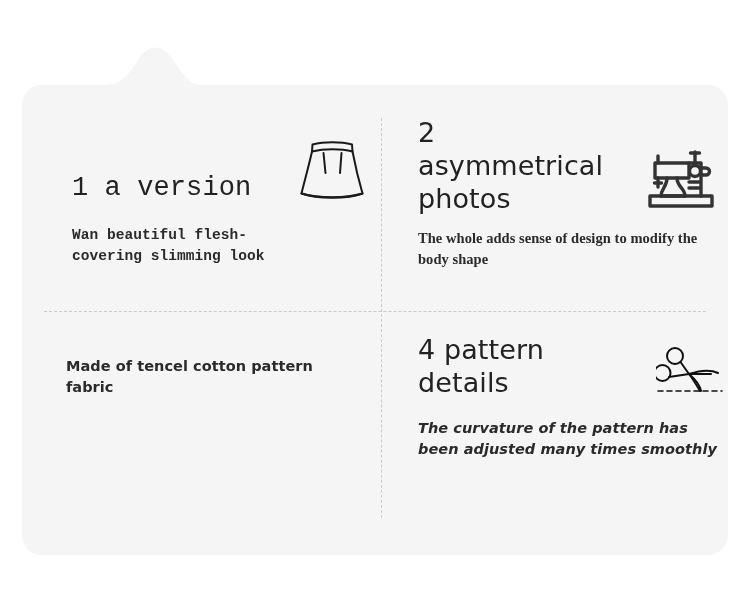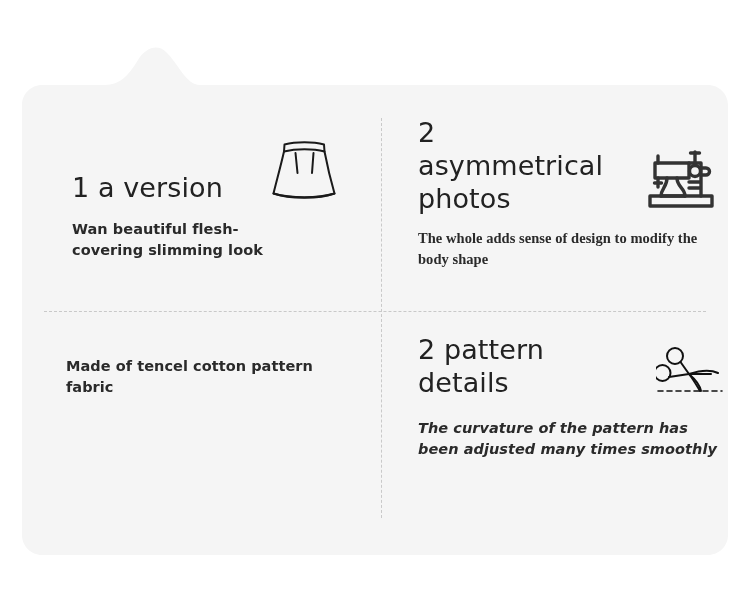--- a/index.html
+++ b/index.html
@@ -41,21 +41,21 @@
     height: 470px;
     display: grid;
     grid-template-columns: 359px 347px;
     grid-template-rows: 226px 244px;
   }
 
   .cell {
     position: relative;
     box-sizing: border-box;
   }
-  .cell-1 { padding: 50px 0 0 50px; }
+  .cell-1 { padding: 50px 0 0 50px; font-family: Liberation Mono, monospace; }
   .cell-2 { padding: 32px 0 0 37px; }
   .cell-3 { padding: 23px 0 0 28px; }
   .cell-4 { padding: 23px 0 0 37px; }
 
   .head-row {
     display: flex;
     align-items: flex-end;
     gap: 8px;
   }
 
@@ -71,21 +71,21 @@
   .cell-2 .feature-title { max-width: 205px; }
 
   .feature-desc {
     font-size: 14.5px;
     font-weight: 700;
     color: #2a2a2a;
     line-height: 1.45;
     margin: 0;
     letter-spacing: 0.05px;
   }
-  .cell-1 .feature-desc { margin-top: 14px; max-width: 210px; }
+  .cell-1 .feature-desc { margin-top: 20px; max-width: 210px; }
   .cell-2 .feature-desc { margin-top: 12px; max-width: 300px; font-family: Liberation Serif, serif; }
   .cell-3 .feature-desc { margin-top: 22px; margin-left: 16px; max-width: 285px; }
   .cell-4 .feature-desc { margin-top: 18px; max-width: 300px; font-style: italic; }
 
   .icon-box {
     flex: 0 0 auto;
     display: block;
   }
   .icon-skirt   { margin-left: 38px; margin-top: -4px; }
   .icon-machine { margin-left: 16px; margin-top: 4px; }
@@ -188,21 +188,21 @@
       </div>
       <p class="feature-desc">The whole adds sense of design to modify the body shape</p>
     </div>
 
     <div class="cell cell-3">
       <p class="feature-desc">Made of tencel cotton pattern fabric</p>
     </div>
 
     <div class="cell cell-4">
       <div class="head-row">
-        <h2 class="feature-title">2 pattern details</h2>
+        <h2 class="feature-title">4 pattern details</h2>
 
         <svg class="icon-box icon-scissors" width="72" height="54" viewBox="0 0 72 54">
           <g fill="none" stroke="#111111" stroke-width="2" stroke-linecap="round">
             <circle cx="19" cy="10" r="8"></circle>
             <circle cx="6.5" cy="27" r="8"></circle>
             <path d="M24.5 16 L33 28"></path>
             <path d="M13 31 L33 28"></path>
             <path d="M33 28 C45 24 56 24 62 27"></path>
             <path d="M33 28 C40 34 44 40 45 45"></path>
             <path d="M33 28 L55 28"></path>

